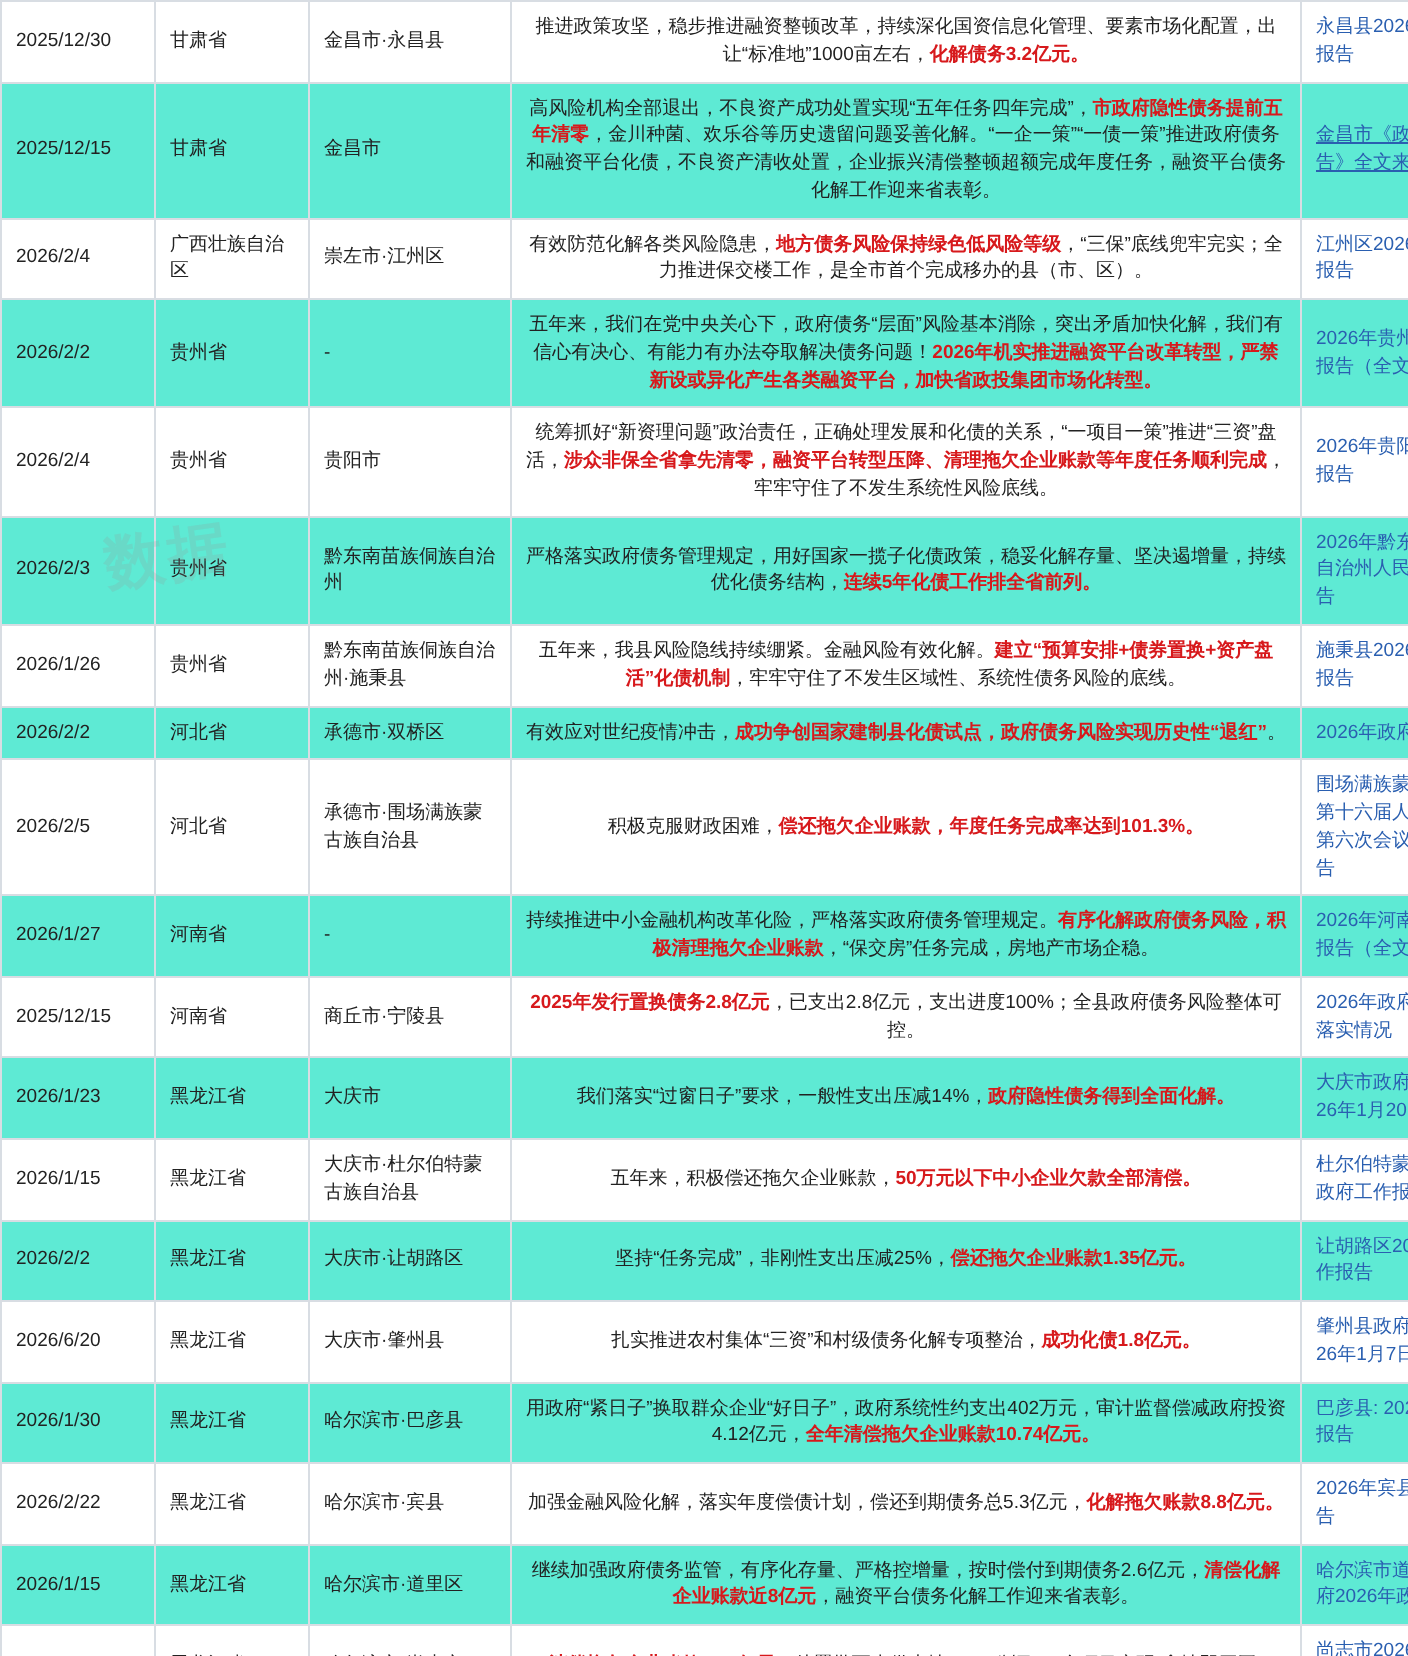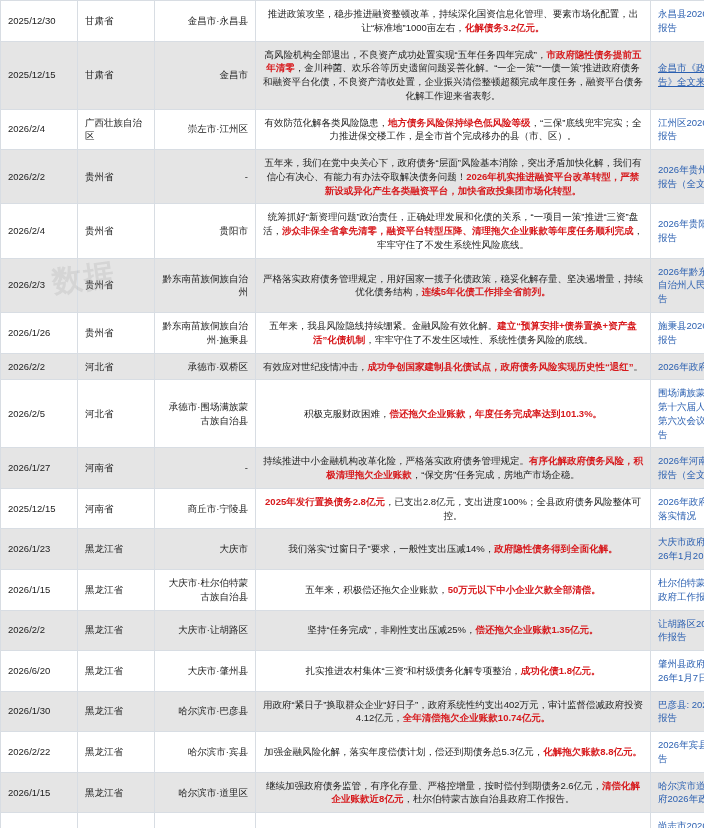--- a/index.html
+++ b/index.html
@@ -31,40 +31,40 @@
     color: #222;
   }
   td.c-prov {
     width: 62px;
     text-align: left;
     font-size: 9.5px;
     color: #222;
   }
   td.c-city {
     width: 86px;
-    text-align: right;
+    text-align: left;
     font-size: 9.5px;
     color: #222;
   }
   td.c-text {
     width: 380px;
     text-align: center;
     font-size: 9.5px;
     color: #222;
   }
   td.c-src {
     width: 104px;
     text-align: left;
     font-size: 8.5px;
     color: #2a5fb0;
     line-height: 1.4;
     word-break: break-all;
   }
   tr.alt td {
-    background: #e5e5e5;
+    background: #5eead4;
   }
   tr.plain td {
     background: #ffffff;
   }
   .hl {
     color: #d7191c;
     font-weight: bold;
   }
   .src-link {
     color: #2a5fb0;
@@ -210,21 +210,21 @@
           <td class="c-date">2026/2/22</td>
           <td class="c-prov">黑龙江省</td>
           <td class="c-city">哈尔滨市·宾县</td>
           <td class="c-text"><span>加强金融风险化解，落实年度偿债计划，偿还到期债务总5.3亿元，</span><span class="hl">化解拖欠账款8.8亿元。</span></td>
           <td class="c-src"><a class="src-link">2026年宾县政府工作报告</a></td>
         </tr>
         <tr class="alt">
           <td class="c-date">2026/1/15</td>
           <td class="c-prov">黑龙江省</td>
           <td class="c-city">哈尔滨市·道里区</td>
-          <td class="c-text"><span>继续加强政府债务监管，有序化存量、严格控增量，按时偿付到期债务2.6亿元，</span><span class="hl">清偿化解企业账款近8亿元</span><span>，杜尔伯特蒙古族自治县政府工作报告。</span></td>
+          <td class="c-text"><span>继续加强政府债务监管，有序化存量、严格控增量，按时偿付到期债务2.6亿元，</span><span class="hl">清偿化解企业账款近8亿元</span><span>，融资平台债务化解工作迎来省表彰。</span></td>
           <td class="c-src"><a class="src-link">哈尔滨市道里区人民政府2026年政府工作报告</a></td>
         </tr>
         <tr class="plain">
           <td class="c-date">2026/2/3</td>
           <td class="c-prov">黑龙江省</td>
           <td class="c-city">哈尔滨市·尚志市</td>
           <td class="c-text"><span></span><span class="hl">清偿拖欠企业账款5.69亿元。</span><span>处置批而未供土地11.12公顷，8个项目实现“拿地即开工”</span></td>
           <td class="c-src"><a class="src-link">尚志市2026年政府工作报告</a></td>
         </tr>
       </tbody>

